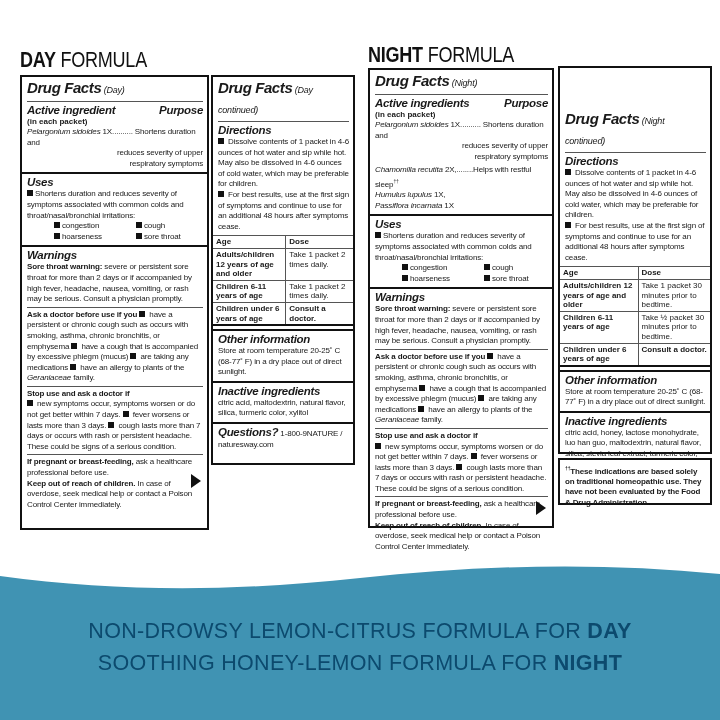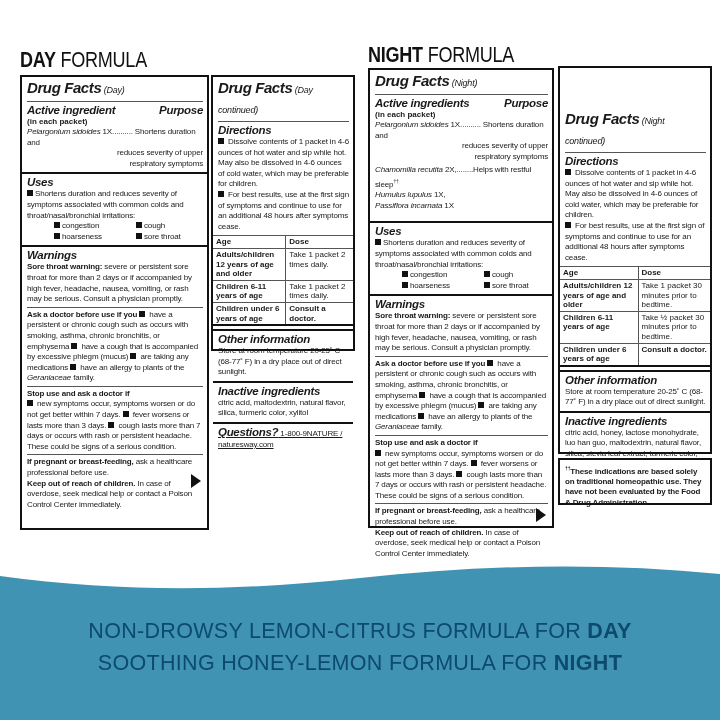--- a/index.html
+++ b/index.html
@@ -5,21 +5,21 @@
   * { box-sizing: border-box; margin: 0; padding: 0; }
   html, body { width: 720px; height: 720px; overflow: hidden; background: #ffffff; }
   body { position: relative; font-family: "Liberation Sans", sans-serif; color: #1a1a1a; }
 
   .formula-title { position: absolute; font-family: "Liberation Sans", sans-serif; font-size: 22px; letter-spacing: -0.3px; transform: scaleX(0.82); transform-origin: left top; color: #111; }
   .formula-title b { font-weight: 700; }
   .formula-title span.light { font-weight: 400; }
 
   .panel { position: absolute; border: 2px solid #111; background: #fff; }
   .panel .sec { border-bottom: 2px solid #111; padding: 2px 4px 3px 5px; }
-  .panel .sec:last-child { border-bottom: none; text-decoration: underline; }
+  .panel .sec:last-child { border-bottom: none; }
 
   .df-head { font-style: italic; font-weight: 700; font-size: 15px; letter-spacing: -0.4px; line-height: 17px; }
   .df-head small { font-size: 9px; font-weight: 400; letter-spacing: -0.2px; }
   .df-rule { border-top: 1px solid #555; margin: 2px 0 2px 0; }
 
   .h2 { font-style: italic; font-weight: 700; font-size: 11.5px; letter-spacing: -0.3px; line-height: 13px; }
   .h2row { display: flex; justify-content: space-between; }
   .sub { font-weight: 700; font-size: 8px; line-height: 10px; }
   .t { font-size: 8px; line-height: 10.6px; letter-spacing: -0.15px; }
   .t i { font-style: italic; }
@@ -79,21 +79,21 @@
     <div class="t"><b>Ask a doctor before use if you</b> <span class="sq"></span><span> have a persistent or chronic cough such as occurs with smoking, asthma, chronic bronchitis, or emphysema</span> <span class="sq"></span><span> have a cough that is accompanied by excessive phlegm (mucus)</span> <span class="sq"></span><span> are taking any medications</span> <span class="sq"></span><span> have an allergy to plants of the </span><i>Geraniaceae</i><span> family.</span></div>
     <div class="df-rule"></div>
     <div class="t"><b>Stop use and ask a doctor if</b><br><span class="sq"></span><span> new symptoms occur, symptoms worsen or do not get better within 7 days.</span> <span class="sq"></span><span> fever worsens or lasts more than 3 days.</span> <span class="sq"></span><span> cough lasts more than 7 days or occurs with rash or persistent headache. These could be signs of a serious condition.</span></div>
     <div class="df-rule"></div>
     <div class="t"><b>If pregnant or breast-feeding,</b><span> ask a healthcare professional before use.</span></div>
     <div class="t"><b>Keep out of reach of children.</b><span> In case of overdose, seek medical help or contact a Poison Control Center immediately.</span></div>
     <div class="arrow"></div>
   </div>
 </div>
 
-<div class="panel" style="left:211px; top:75px; width:144px; height:276px;">
+<div class="panel" style="left:211px; top:75px; width:144px; height:390px;">
   <div style="padding:2px 4px 0 5px;">
     <div class="df-head"><span>Drug Facts</span><small> (Day continued)</small></div>
     <div class="df-rule"></div>
     <div class="h2">Directions</div>
     <div class="t"><span class="sq"></span><span> Dissolve contents of 1 packet in 4-6 ounces of hot water and sip while hot. May also be dissolved in 4-6 ounces of cold water, which may be preferable for children.</span></div>
     <div class="t"><span class="sq"></span><span> For best results, use at the first sign of symptoms and continue to use for an additional 48 hours after symptoms cease.</span></div>
   </div>
   <table class="dose" style="margin-top:3px; border-bottom:2px solid #111;">
     <tbody>
         <tr class="hd">
@@ -126,21 +126,21 @@
   <div class="sec">
     <div class="t"><span class="h2">Questions?</span><span> 1-800-9NATURE / naturesway.com</span></div>
   </div>
 </div>
 
 <div class="formula-title" style="left:368px; top:42px;">
   <b>NIGHT</b><span class="light"> FORMULA</span>
 </div>
 
 <div class="panel" style="left:368px; top:68px; width:186px; height:460px;">
-  <div class="sec" style="padding-bottom:10px;">
+  <div class="sec" style="padding-bottom:3px;">
     <div class="df-head"><span>Drug Facts</span><small> (Night)</small></div>
     <div class="df-rule"></div>
     <div class="h2row">
       <span class="h2">Active ingredients</span>
       <span class="h2">Purpose</span>
     </div>
     <div class="sub">(in each packet)</div>
     <div class="t"><i>Pelargonium sidoides</i><span> 1X..........</span><span> Shortens duration and</span></div>
     <div class="t right">reduces severity of upper</div>
     <div class="t right" style="margin-bottom:3px;">respiratory symptoms</div>

